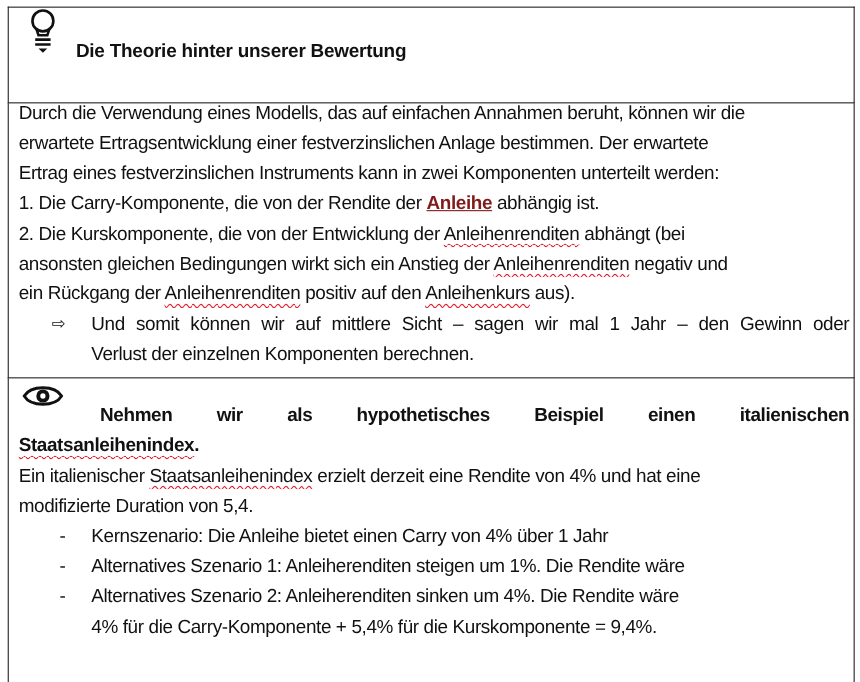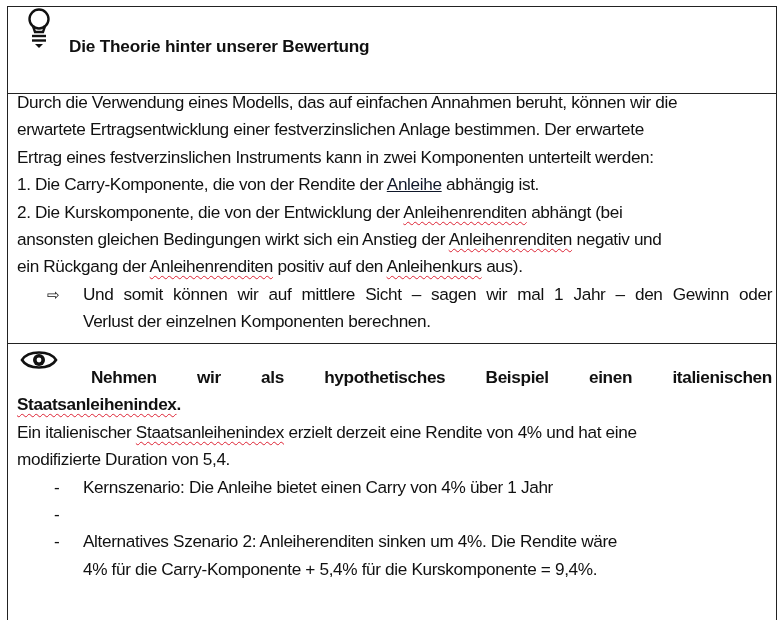--- a/index.html
+++ b/index.html
@@ -7,21 +7,21 @@
          font-family: "Liberation Sans Narrow", "Liberation Sans", sans-serif; color: #111; }
   .doc-table { position: absolute; left: 7px; top: 6px; width: 770px; border-collapse: collapse; }
   .cell { border: 1px solid #222; position: relative; }
   .row1 { height: 84px; }
   .row2 { height: 247px; }
   .row3 { height: 275px; }
   .txt { font-size: 17.2px; line-height: 27.4px; letter-spacing: -0.35px; }
   .bulb { position: absolute; left: 18px; top: 4px; width: 26px; height: 42px; }
   .title { position: absolute; left: 59px; top: 29px; font-weight: bold; font-size: 17.2px; letter-spacing: -0.2px; }
   .r2 { position: absolute; left: 10px; top: 82px; width: 755px; }
-  .link { color: #0f172a; text-decoration: underline; }
+  .link { color: #7f1d1d; text-decoration: underline; font-weight: bold; }
   .sq { text-decoration: underline wavy #d23; text-underline-offset: 3px; text-decoration-thickness: 1px; }
   .arrow-item { display: flex; padding-left: 30px; }
   .arrow { width: 36px; flex: none; font-size: 15px; }
   .justify { text-align: justify; text-align-last: justify; }
   .eye { position: absolute; left: 14px; top: 6px; width: 38px; height: 26px; }
   .r3 { position: absolute; left: 10px; top: 357px; width: 755px; }
   .h2 { font-weight: bold; display: flex; justify-content: space-between; padding-left: 74px; }
   .bold { font-weight: bold; }
   .dash-item { display: flex; padding-left: 30px; }
   .dash { width: 36px; flex: none; padding-left: 7px; box-sizing: border-box; }
@@ -89,20 +89,21 @@
   <div>modifizierte Duration von 5,4.</div>
   <div class="dash-item">
     <span class="dash">-</span>
     <div style="flex:1">
         <div>Kernszenario: Die Anleihe bietet einen Carry von 4% über 1 Jahr</div>
       </div>
   </div>
   <div class="dash-item">
     <span class="dash">-</span>
     <div style="flex:1">
+      <div>Alternatives Szenario 1: Anleiherenditen steigen um 1%. Die Rendite wäre</div>
     </div>
   </div>
   <div class="dash-item">
     <span class="dash">-</span>
     <div style="flex:1">
       <div>Alternatives Szenario 2: Anleiherenditen sinken um 4%. Die Rendite wäre</div>
       <div>4% für die Carry-Komponente + 5,4% für die Kurskomponente = 9,4%.</div>
     </div>
   </div>
 </div>

